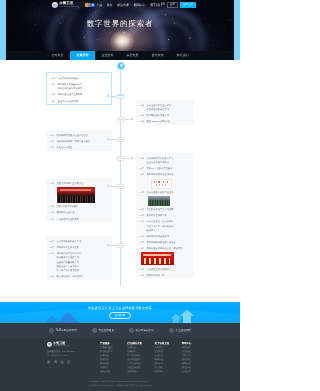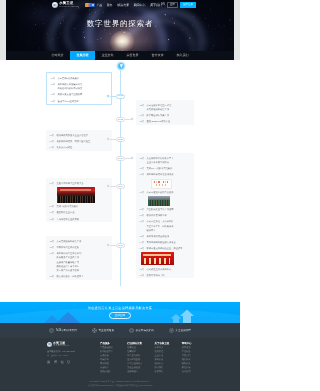--- a/index.html
+++ b/index.html
@@ -1,19 +1,19 @@
 <!DOCTYPE html>
 <html><head>
 <meta charset="utf-8">
 <title>page</title>
 <style>
 *{box-sizing:border-box;margin:0;padding:0}
 html,body{width:240px;height:391px;overflow:hidden}
 body{font-family:"Liberation Sans",sans-serif;background:#fff;color:#333;font-size:3px;line-height:1.35}
-.page{width:240px;position:relative;background:#e5e5e5}
+.page{width:240px;position:relative;background:#7dd3fc}
 
 
 .hero{position:relative;height:58px;margin:0 6px;overflow:hidden;background:#05070f}
 .hero-bg{position:absolute;inset:0}
 .sky{position:absolute;inset:0;background:
  radial-gradient(ellipse 46px 30px at 34px 12px, rgba(48,56,102,.55) 0%, rgba(16,20,46,.25) 55%, rgba(0,0,0,0) 80%),
  radial-gradient(ellipse 60px 40px at 200px 50px, rgba(40,52,96,.45) 0%, rgba(0,0,0,0) 75%),
  linear-gradient(135deg,#05070f 0%,#080c1c 30%,#0a0f22 55%,#05070f 100%)}
 .gx{position:absolute;left:26px;top:-26px;width:186px;height:134px;transform:rotate(-14deg)}
 .gx-halo{position:absolute;inset:0;border-radius:50%;background:

